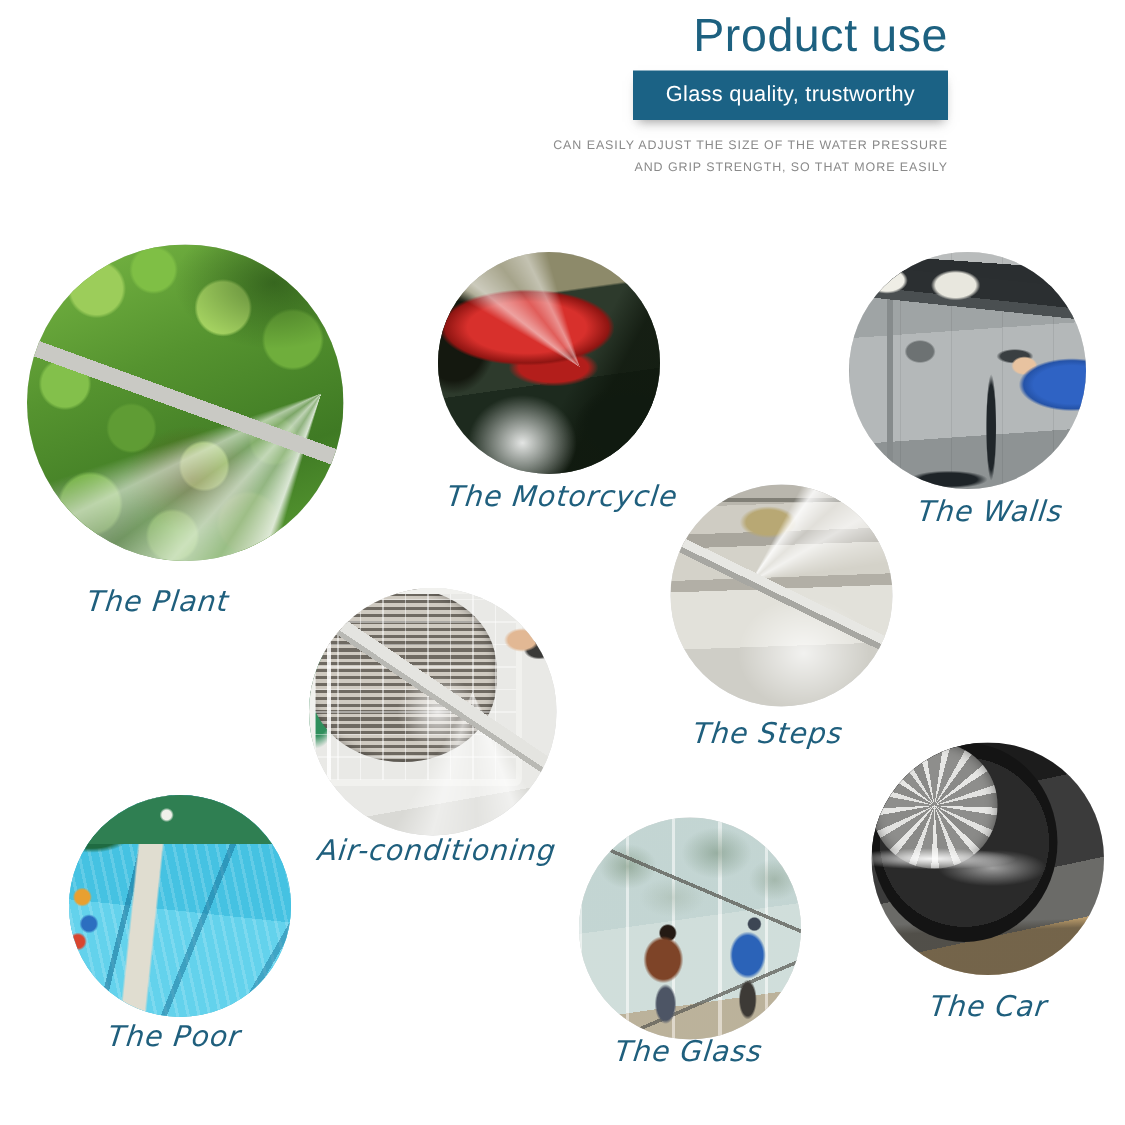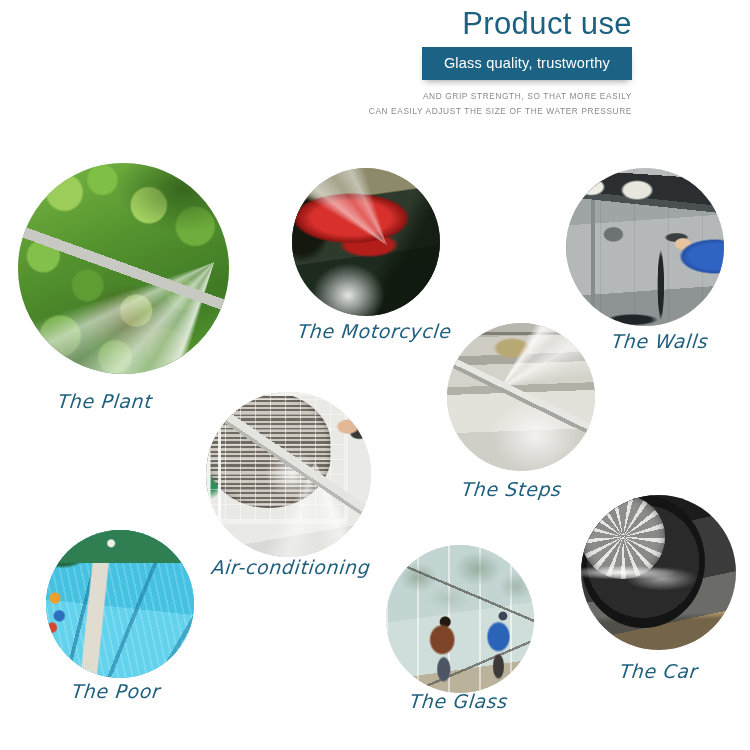--- a/index.html
+++ b/index.html
@@ -379,22 +379,22 @@
   }
   #cap-car { left: 620px; top: 660px; }
 </style>
 </head>
 <body>
 
 <div id="header">
   <div id="page-title">Product use</div>
   <div id="tagline-box">Glass quality, trustworthy</div>
   <div id="subtitle">
+    <div>CAN EASILY ADJUST THE SIZE OF THE WATER PRESSURE</div>
     <div>AND GRIP STRENGTH, SO THAT MORE EASILY</div>
-    <div>CAN EASILY ADJUST THE SIZE OF THE WATER PRESSURE</div>
   </div>
 </div>
 
 <div class="tile" id="tile-plant">
   <div class="photo" id="photo-plant">
     <div class="layer plant-base"></div>
     <div class="layer plant-dark"></div>
     <div class="layer plant-spray"></div>
     <div class="layer plant-nozzle"></div>
   </div>

